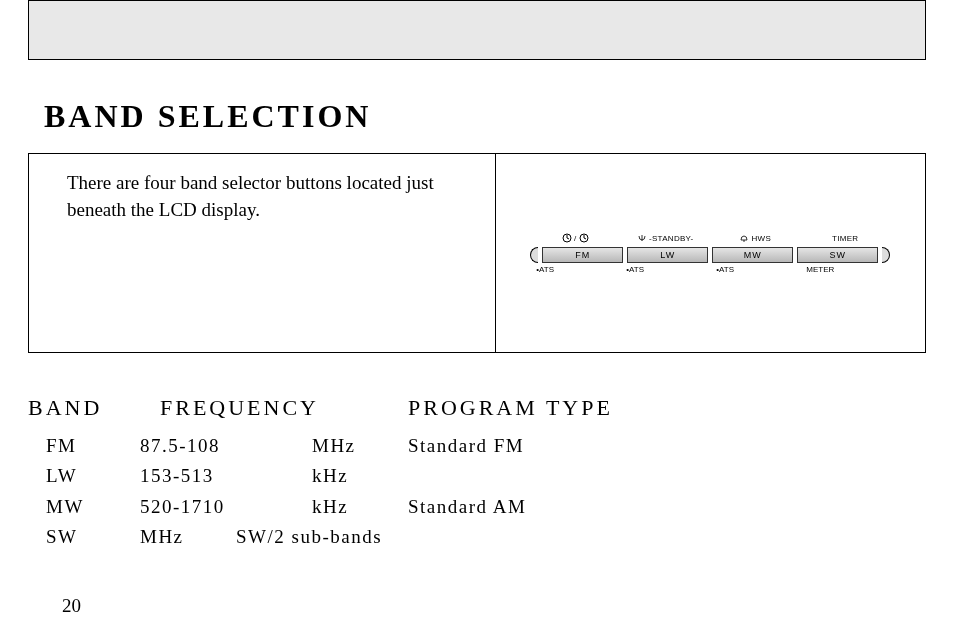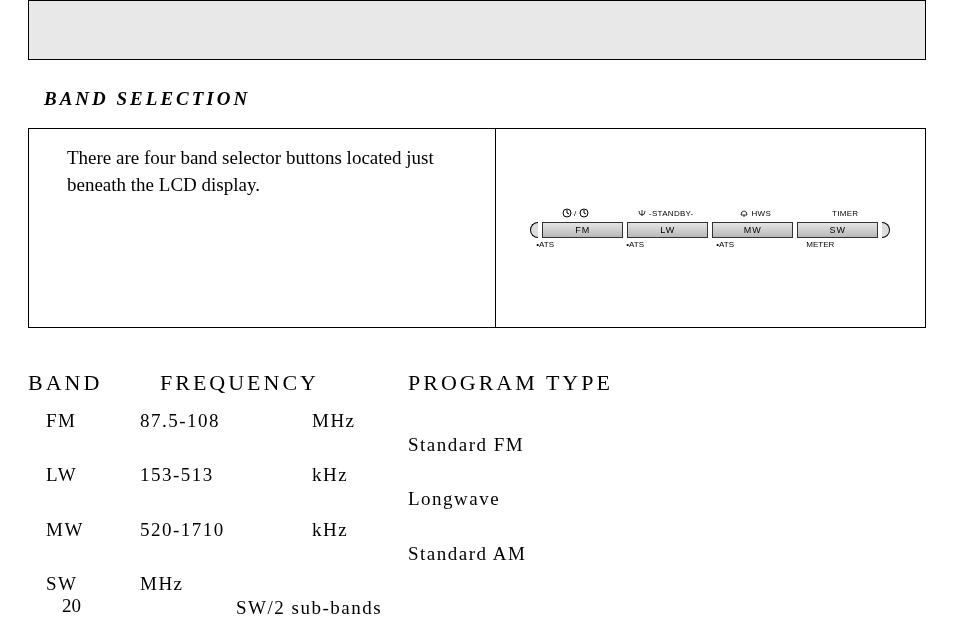--- a/index.html
+++ b/index.html
@@ -11,24 +11,23 @@
       color: #000;
       position: relative;
     }
     .top-gray-box {
       margin: 0 28px 0 28px;
       height: 60px;
       background: #e8e8e8;
       border: 1px solid #000;
     }
     .section-title {
-      margin: 28px 0 18px 44px;
-      font-style: italic;
+      margin: 38px 0 18px 44px;
       font-weight: bold;
-      font-size: 19px;
+      font-size: 32px;
       letter-spacing: 3px;
     }
     .content-box {
       margin: 0 28px;
       border: 1px solid #000;
       display: flex;
       height: 200px;
     }
     .left-panel {
       flex: 1;
@@ -120,21 +119,21 @@
     .th-prog { width: 340px; }
     .table-row {
       display: flex;
       font-size: 19px;
       letter-spacing: 1.5px;
       line-height: 1.6;
     }
     .td-band { width: 112px; padding-left: 18px; }
     .td-freq { width: 172px; }
     .td-unit { width: 96px; }
-    .td-prog { width: 340px; margin-top: 24px; }
+    .td-prog { width: 340px; }
     .page-number {
       position: absolute;
       left: 62px;
       bottom: 20px;
       font-size: 19px;
     }
   </style>
 </head>
 <body>
 
@@ -213,21 +212,20 @@
   <div class="table-row">
     <div class="td-band">FM</div>
     <div class="td-freq">87.5-108</div>
     <div class="td-unit">MHz</div>
     <div class="td-prog">Standard FM</div>
   </div>
   <div class="table-row">
     <div class="td-band">LW</div>
     <div class="td-freq">153-513</div>
     <div class="td-unit">kHz</div>
-    <div class="td-prog">Longwave</div>
   </div>
   <div class="table-row">
     <div class="td-band">MW</div>
     <div class="td-freq">520-1710</div>
     <div class="td-unit">kHz</div>
     <div class="td-prog">Standard AM</div>
   </div>
   <div class="table-row">
     <div class="td-band">SW</div>
     <div class="td-unit">MHz</div>

